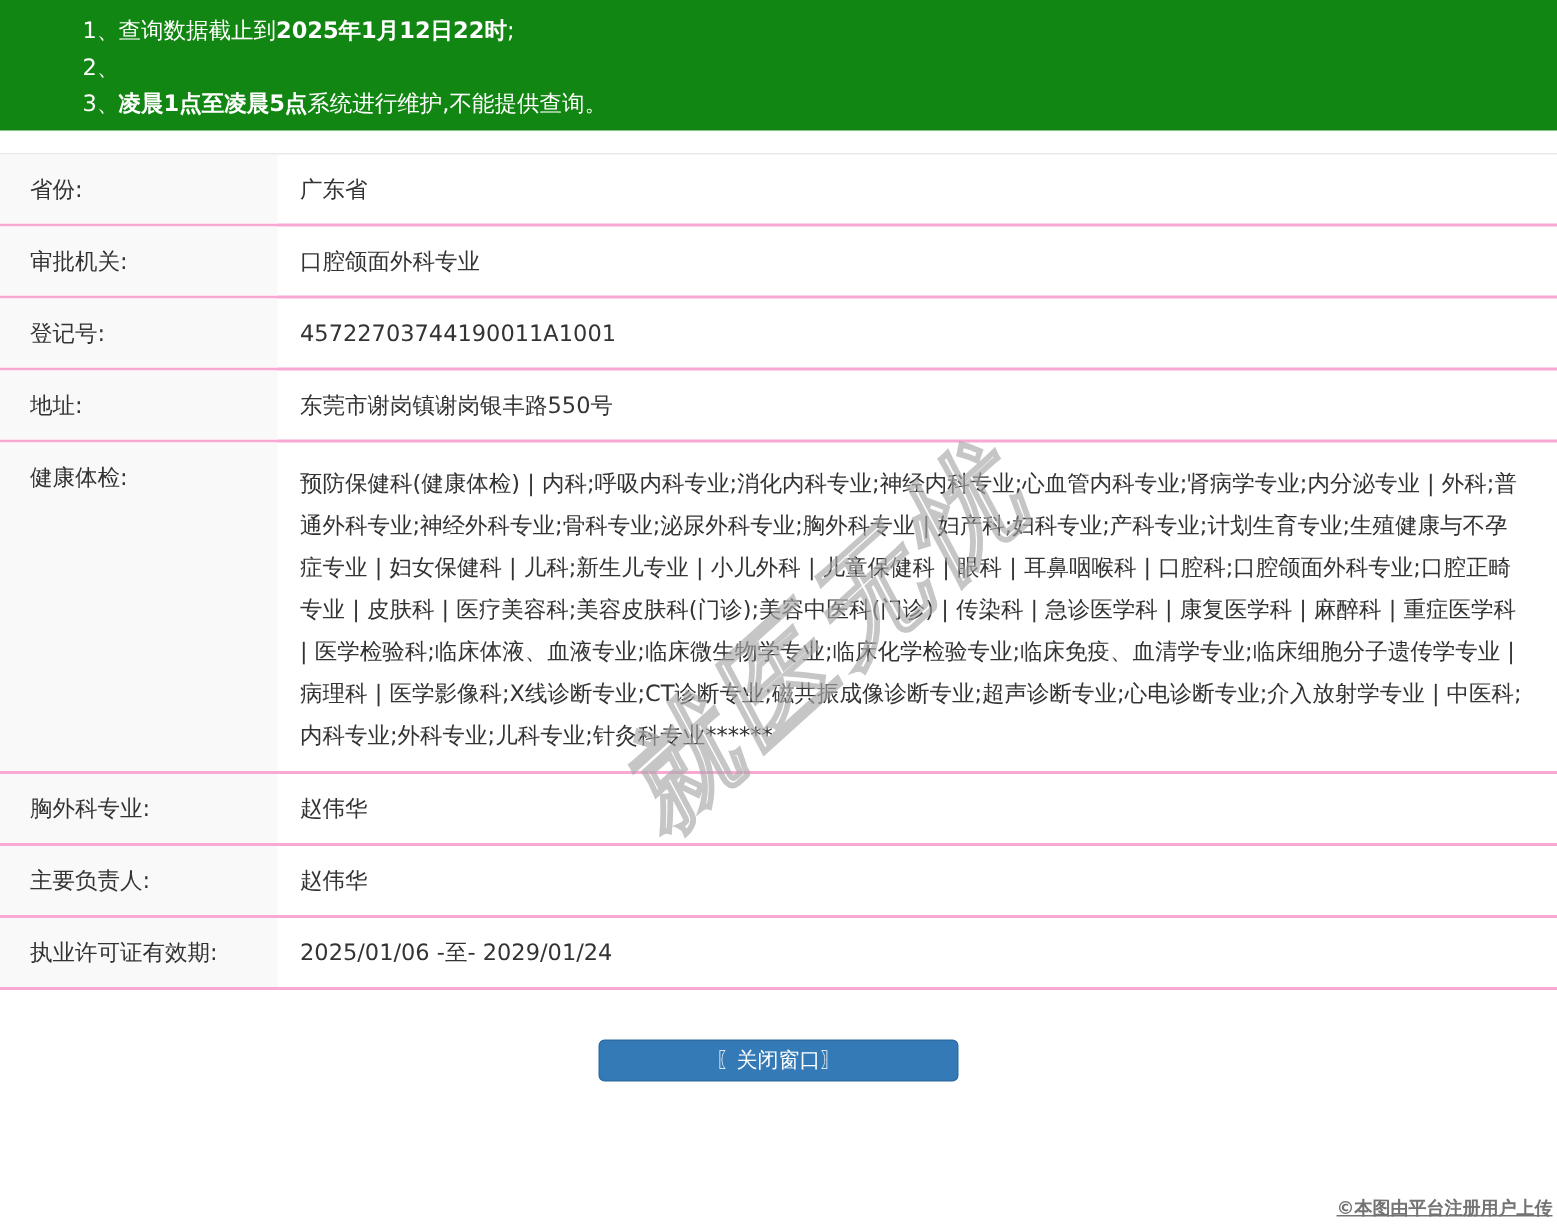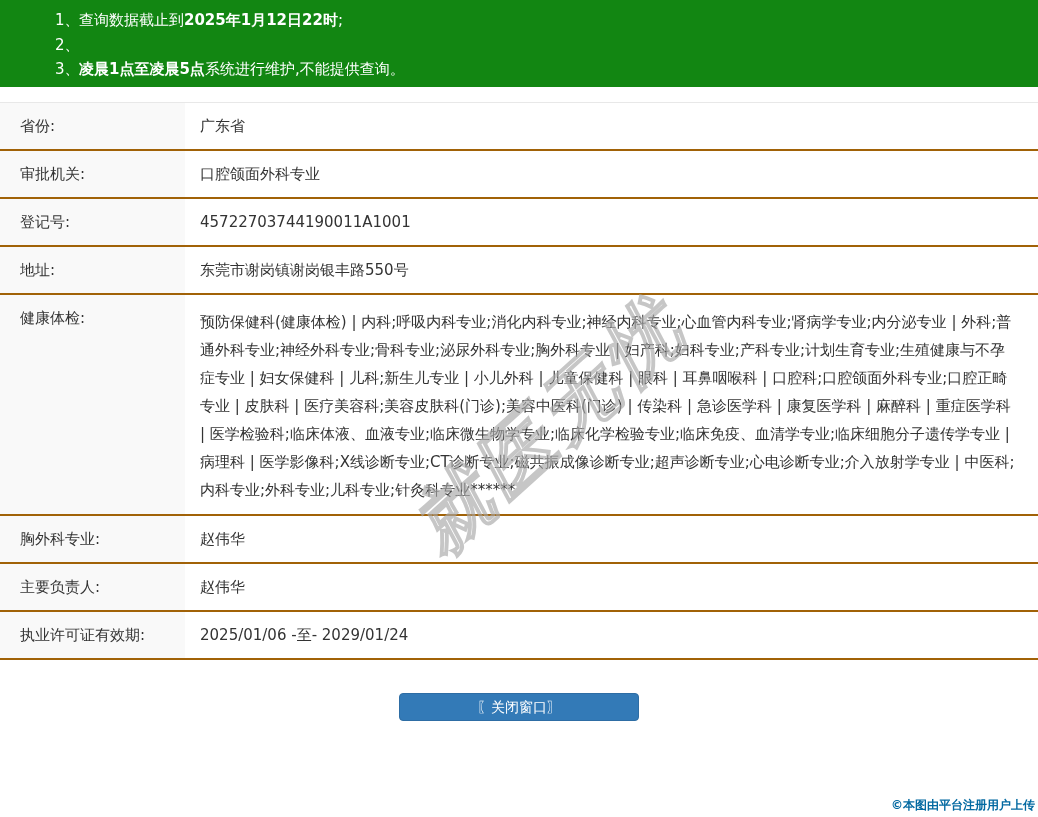--- a/index.html
+++ b/index.html
@@ -41,21 +41,21 @@
   }
 
   
   .info-table {
     margin-top: 15px;
     width: 100%;
     border-top: 1px solid #e8e8e8;
   }
   .info-row {
     display: flex;
-    border-bottom: 2px solid #a16207;
+    border-bottom: 2px solid #f9a8d4;
     font-size: 15px;
     color: #333;
   }
   .info-label {
     flex: 0 0 185px;
     background: #f9f9f9;
     padding: 13px 10px 13px 20px;
     line-height: 20px;
   }
   .info-value {
@@ -103,22 +103,23 @@
     white-space: nowrap;
   }
 
   
   .footer-note {
     position: absolute;
     right: 3px;
     bottom: 3px;
     font-size: 12px;
     font-weight: bold;
-    color: #0369a1;
+    color: #737373;
     text-shadow: -1px -1px 0 #fff, 1px -1px 0 #fff, -1px 1px 0 #fff, 1px 1px 0 #fff;
+    text-decoration: underline;
   }
 </style>
 </head>
 <body>
 
 <div class="page">
 
   <div class="notice">
     <div class="notice-item">
       <span class="notice-num">1、</span>

